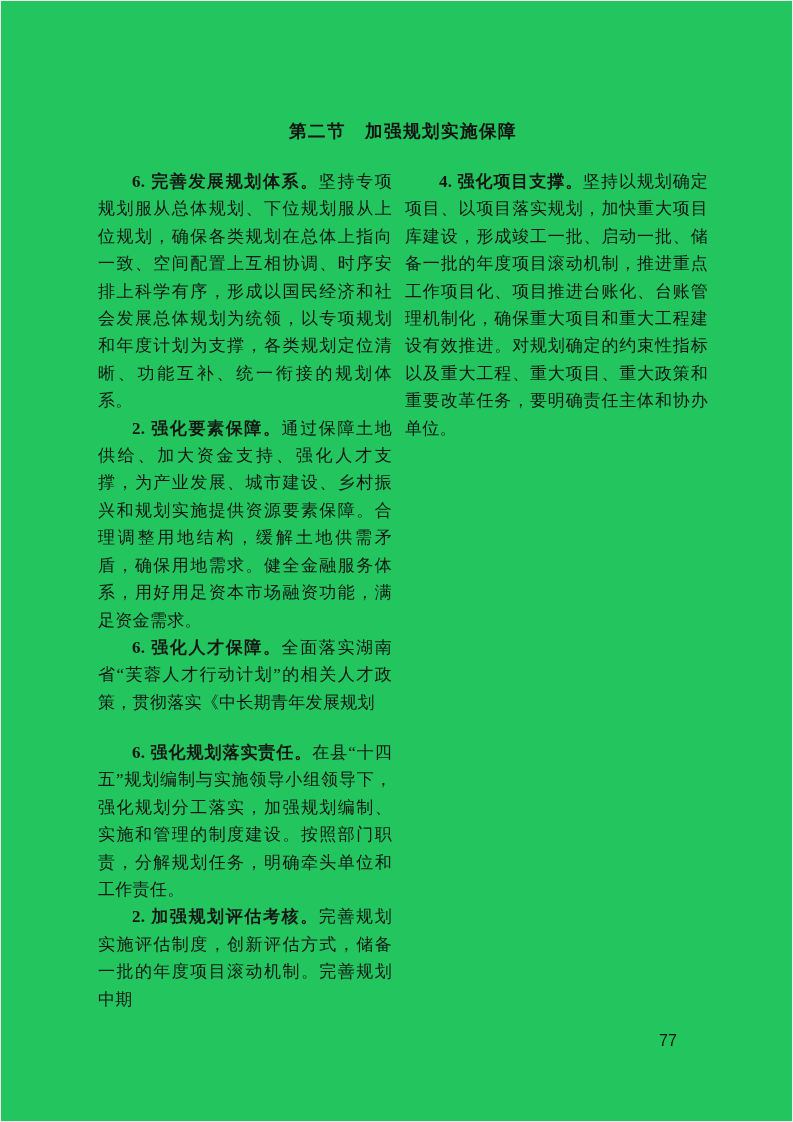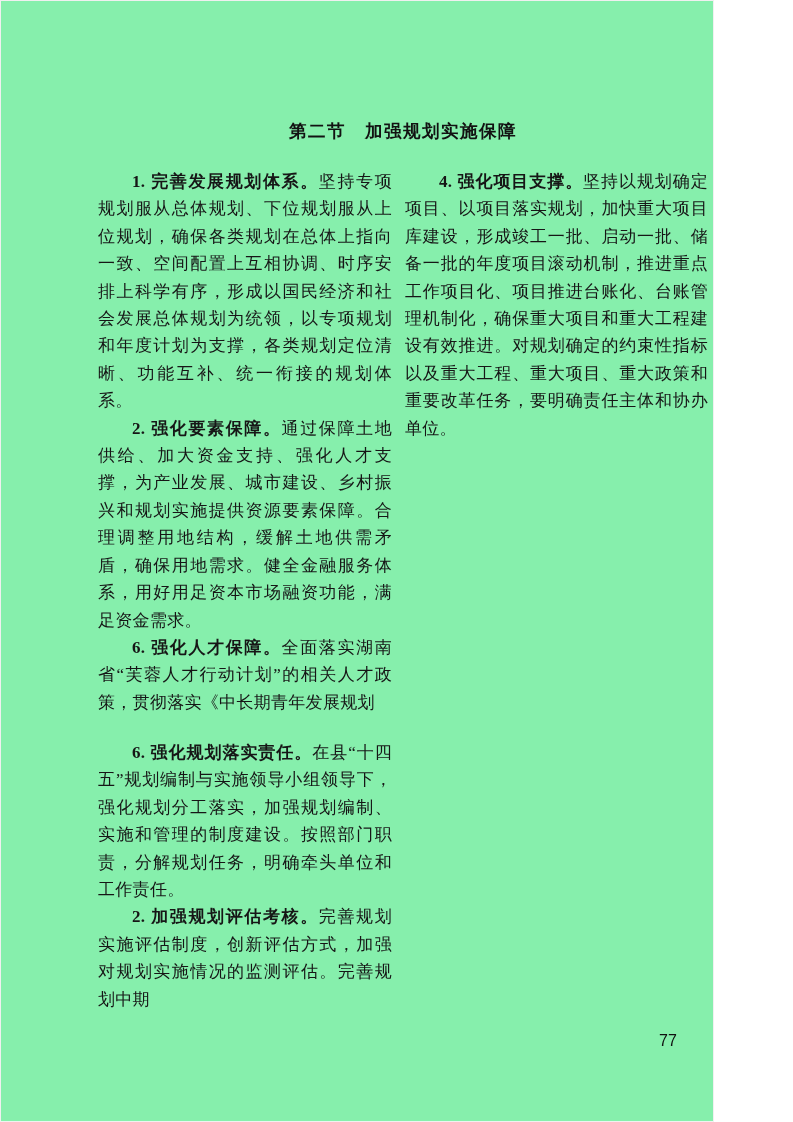--- a/index.html
+++ b/index.html
@@ -1,19 +1,19 @@
 <!DOCTYPE html>
 <html><head>
 <meta charset="utf-8">
 <style>
   html,body{margin:0;padding:0;background:#ffffff;}
   .page{
     position:relative;
-    width:714px;height:1122px;
-    background:#86efac;
+    width:793px;height:1122px;
+    background:#22c55e;
     color:#161616;
     font-family:"Liberation Serif","DejaVu Serif",serif;
     overflow:hidden;
     box-sizing:border-box;
     border:1px solid #f0f0f0;
   }
   .sec-heading{
     position:absolute;
     left:97px;width:610px;
     margin:0;
@@ -58,32 +58,32 @@
 </style>
 </head>
 <body>
 
 <div class="page">
 
   <h2 id="heading-sec2" class="sec-heading">第二节　加强规划实施保障</h2>
 
   <div id="cols-sec2" class="columns">
     <div class="col">
-      <p class="para"><b class="lead">1. 完善发展规划体系。</b><span>坚持专项规划服从总体规划、下位规划服从上位规划，确保各类规划在总体上指向一致、空间配置上互相协调、时序安排上科学有序，形成以国民经济和社会发展总体规划为统领，以专项规划和年度计划为支撑，各类规划定位清晰、功能互补、统一衔接的规划体系。</span></p>
+      <p class="para"><b class="lead">6. 完善发展规划体系。</b><span>坚持专项规划服从总体规划、下位规划服从上位规划，确保各类规划在总体上指向一致、空间配置上互相协调、时序安排上科学有序，形成以国民经济和社会发展总体规划为统领，以专项规划和年度计划为支撑，各类规划定位清晰、功能互补、统一衔接的规划体系。</span></p>
       <p class="para"><b class="lead">2. 强化要素保障。</b><span>通过保障土地供给、加大资金支持、强化人才支撑，为产业发展、城市建设、乡村振兴和规划实施提供资源要素保障。合理调整用地结构，缓解土地供需矛盾，确保用地需求。健全金融服务体系，用好用足资本市场融资功能，满足资金需求。</span></p>
       <p class="para"><b class="lead">6. 强化人才保障。</b><span>全面落实湖南省“芙蓉人才行动计划”的相关人才政策，贯彻落实《中长期青年发展规划</span></p>
     </div>
     <div class="col right">
       <p class="para"><b class="lead">4. 强化项目支撑。</b><span>坚持以规划确定项目、以项目落实规划，加快重大项目库建设，形成竣工一批、启动一批、储备一批的年度项目滚动机制，推进重点工作项目化、项目推进台账化、台账管理机制化，确保重大项目和重大工程建设有效推进。对规划确定的约束性指标以及重大工程、重大项目、重大政策和重要改革任务，要明确责任主体和协办单位。</span></p>
     </div>
   </div>
 
 
   <div id="cols-sec3" class="columns">
     <div class="col">
       <p class="para"><b class="lead">6. 强化规划落实责任。</b><span>在县“十四五”规划编制与实施领导小组领导下，强化规划分工落实，加强规划编制、实施和管理的制度建设。按照部门职责，分解规划任务，明确牵头单位和工作责任。</span></p>
-      <p class="para"><b class="lead">2. 加强规划评估考核。</b><span>完善规划实施评估制度，创新评估方式，加强对规划实施情况的监测评估。完善规划中期</span></p>
+      <p class="para"><b class="lead">2. 加强规划评估考核。</b><span>完善规划实施评估制度，创新评估方式，储备一批的年度项目滚动机制。完善规划中期</span></p>
     </div>
   </div>
 
   <div class="page-number">77</div>
 
 </div>
 
 </body></html>

